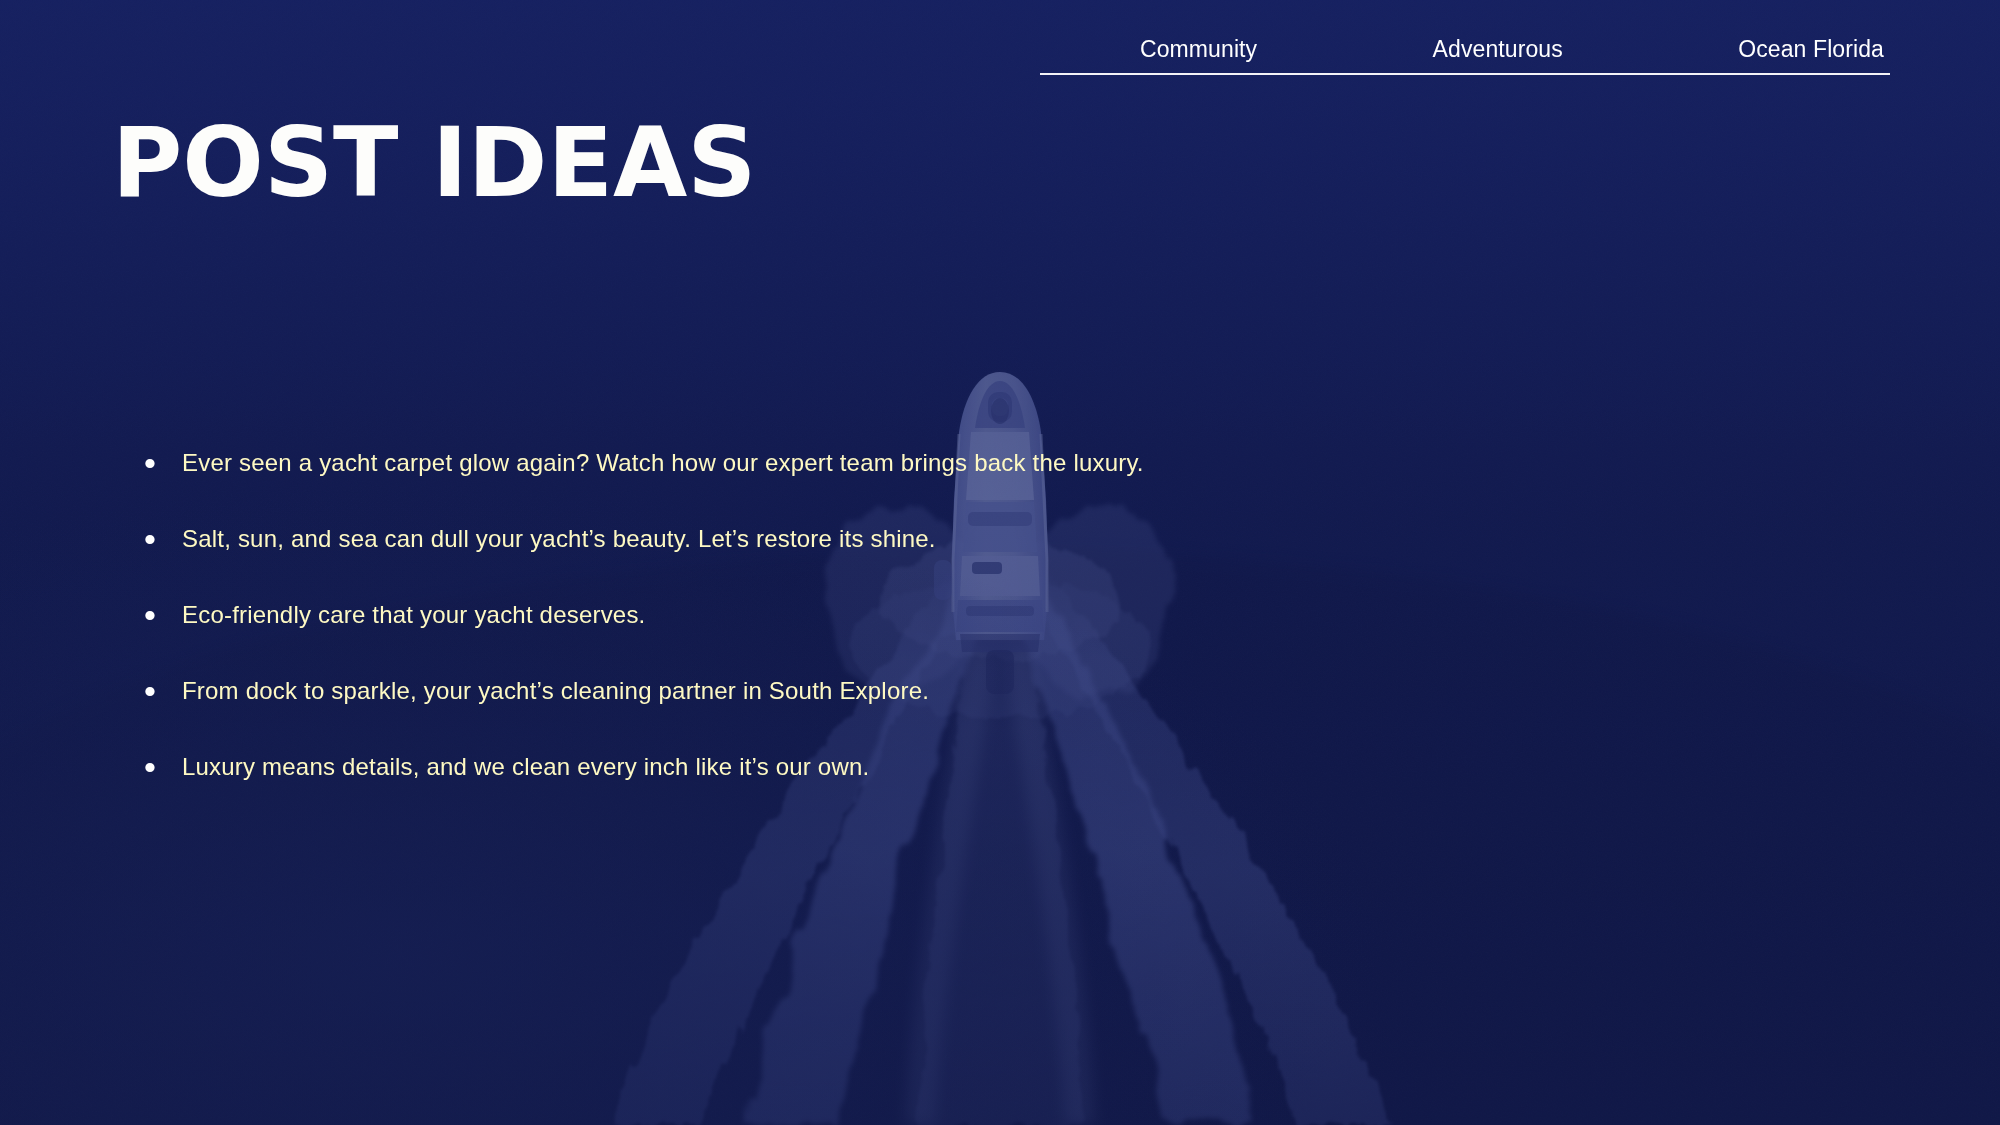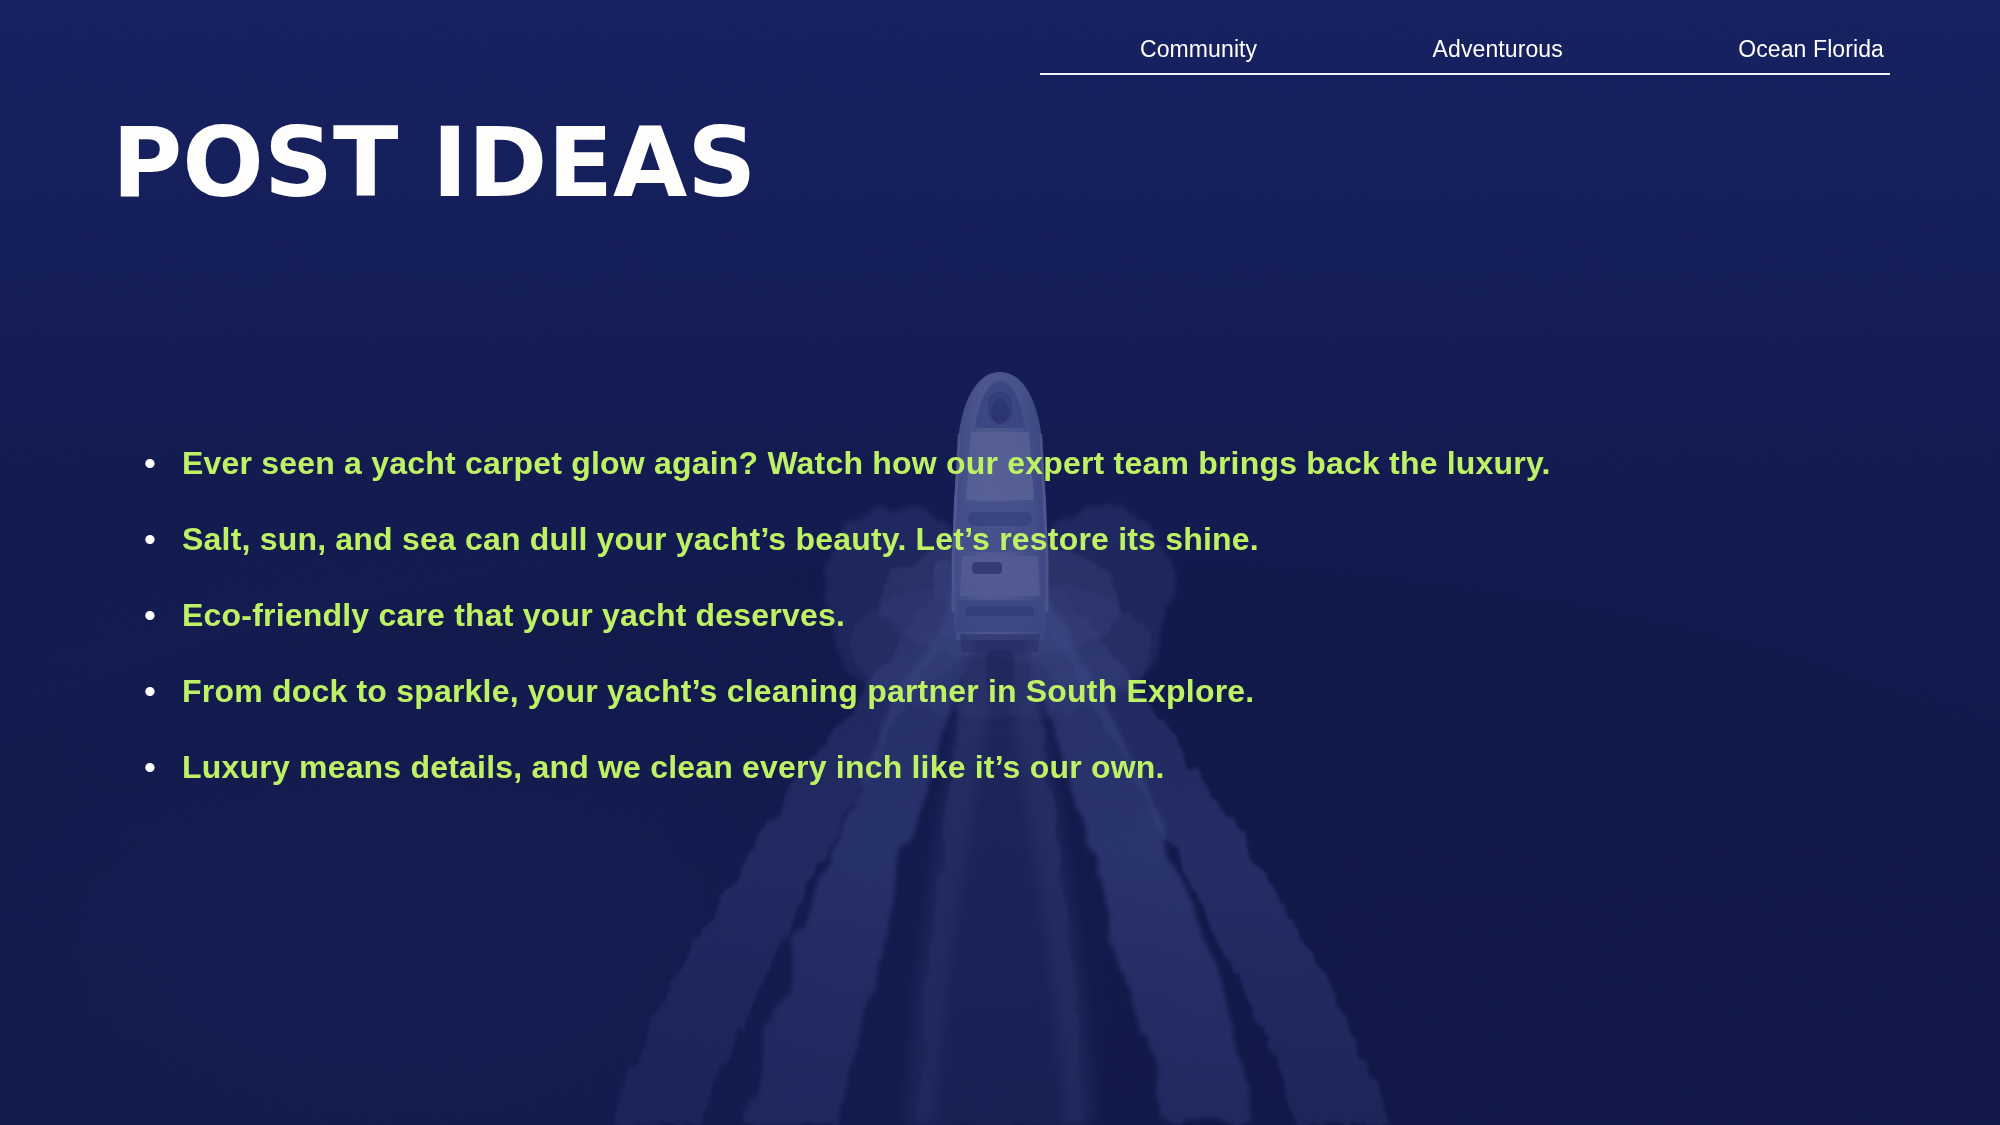--- a/index.html
+++ b/index.html
@@ -96,23 +96,23 @@
   .bullet-dot {
     flex:0 0 auto;
     width:44px;
     color:#ffffff;
     font-size:34px;
     line-height:70px;
     text-align:left;
     padding-left:6px;
   }
   .bullet-text {
-    color:#bef264;
-    font-size:32px;
-    font-weight:700;
+    color:#fef9c3;
+    font-size:24px;
+    font-weight:400;
     line-height:70px;
     letter-spacing:0.2px;
     max-width:1600px;
   }
   .bullet-text.wrap { max-width:1595px; }
 </style>
 </head>
 <body>
 
 <div class="slide">

